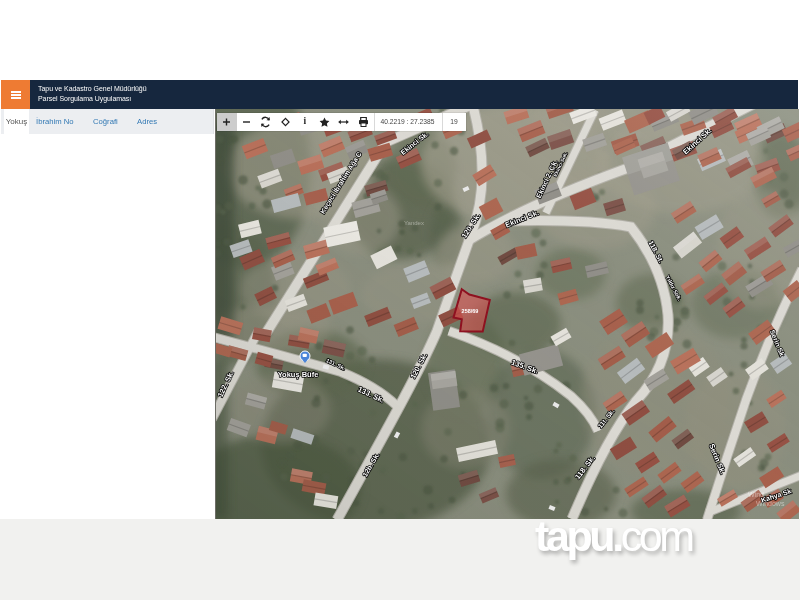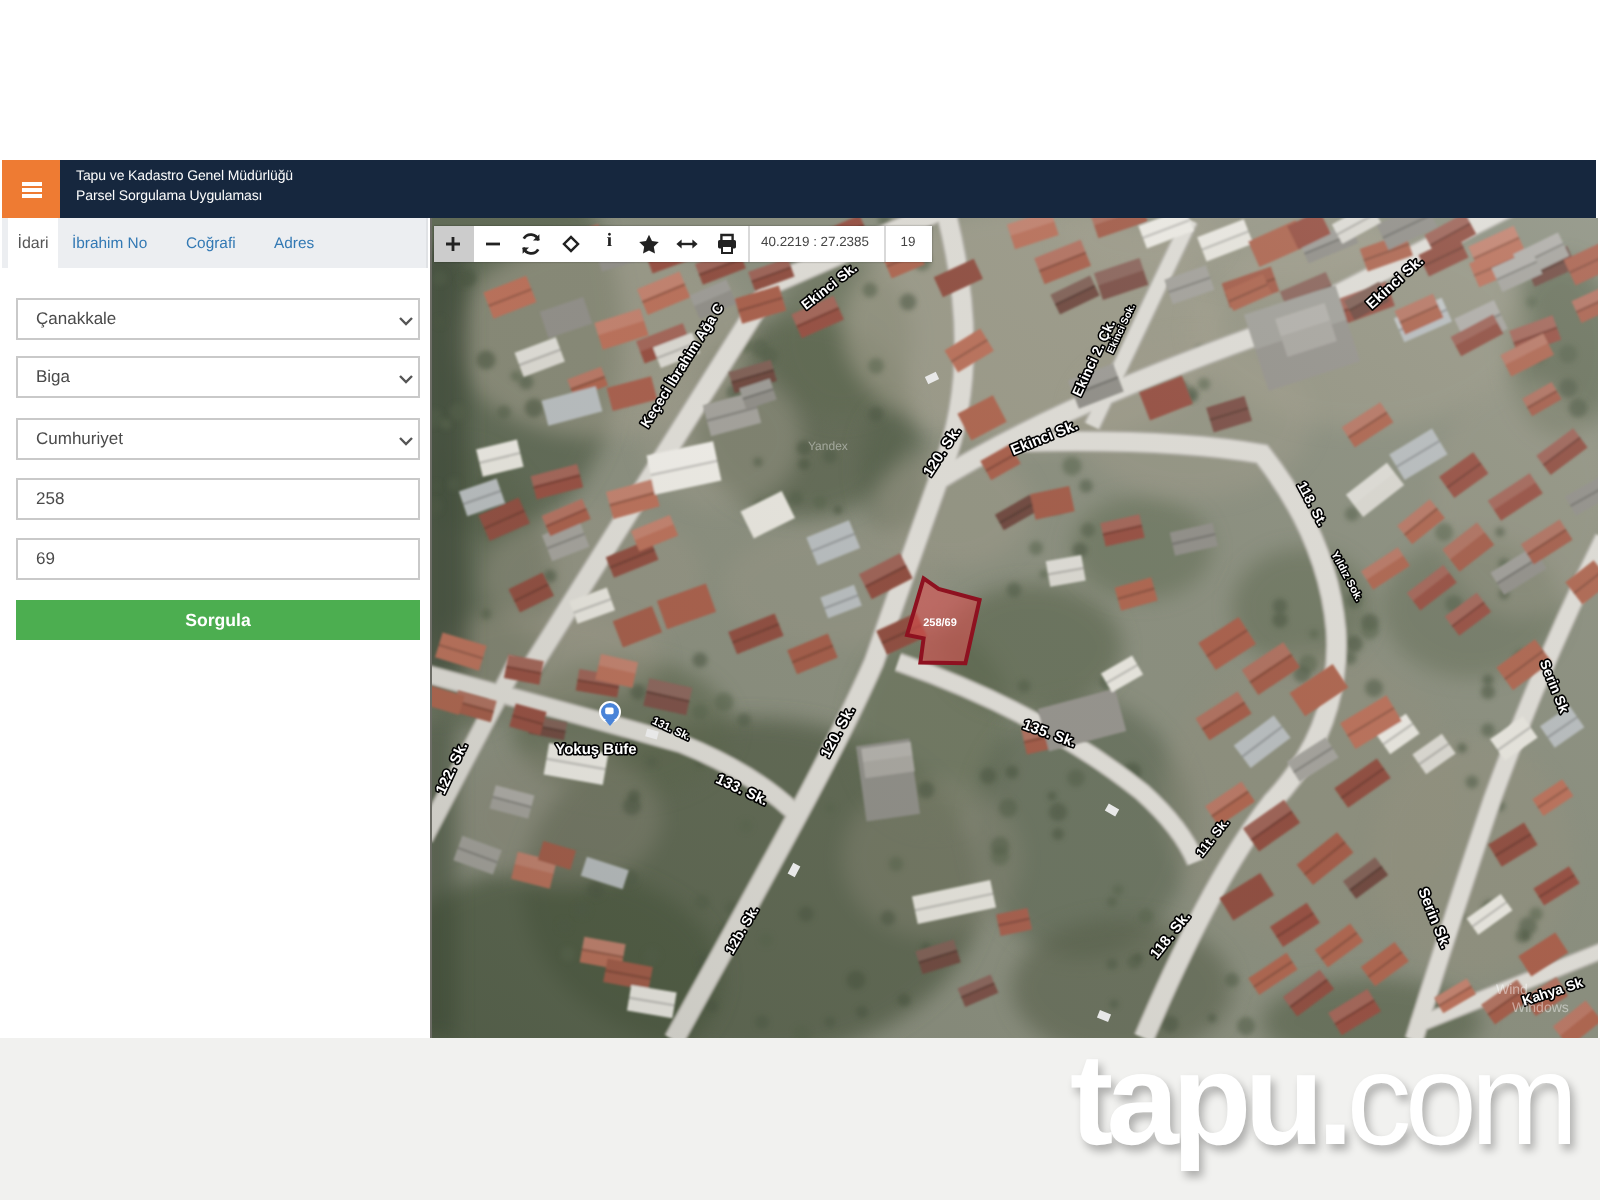--- a/index.html
+++ b/index.html
@@ -15,21 +15,21 @@
   #tabbar{left:1px;top:109px;width:213px;height:25px;background:#eceef1;border-right:1px solid #e0e2e5;}
   .tab{position:absolute;top:0;height:25px;font-size:7.7px;line-height:25px;color:#3379b4;}
   #tab-active{position:absolute;left:3px;top:0px;width:25px;height:25px;background:#fff;color:#555;text-align:center;font-size:8px;line-height:25px;}
   
   #side{left:1px;top:134px;width:213px;height:385px;background:#fff;}
   .ctl{position:absolute;left:7px;width:202px;height:21px;border:1px solid #c9c9c9;background:#fff;font-size:8.5px;color:#4a4a4a;line-height:19px;padding-left:9px;}
   .chev{position:absolute;right:2.5px;top:8px;}
   #btn{position:absolute;left:7px;top:166px;width:202px;height:20px;background:#4cae50;color:#fff;font-size:8.8px;font-weight:bold;text-align:center;line-height:20px;}
   
   #bottom{left:0;top:519px;width:800px;height:81px;background:#f1f1ef;}
-  #wm{position:absolute;left:535px;top:-7px;color:#fff;font-size:65px;letter-spacing:-3.4px;text-shadow:2px 3px 4px rgba(0,0,0,0.28);}
+  #wm{position:absolute;left:535px;top:-7px;color:#fff;font-size:43px;letter-spacing:-3.4px;text-shadow:2px 3px 4px rgba(0,0,0,0.28);}
   #wm b{font-weight:bold;}
   
   #map{left:215px;top:109px;width:583px;height:410px;background:#7c8370;border-left:1px solid #6d6d66;}
   
   #tb{left:217px;top:113px;width:249px;height:18px;background:#fff;box-shadow:0 0 1px rgba(0,0,0,0.4);}
   .tbi{position:absolute;top:0;width:19.5px;height:18px;text-align:center;}
   #tb .sep{position:absolute;top:0;width:1px;height:18px;background:#d9d9d9;}
   #coords{position:absolute;left:157px;top:0;width:67px;height:18px;font-size:6.7px;line-height:18px;color:#444;text-align:center;}
   #zoomlvl{position:absolute;left:225px;top:0;width:24px;height:18px;font-size:6.7px;line-height:18px;color:#444;text-align:center;}
 </style>
@@ -38,40 +38,26 @@
 <div id="page">
   <div id="hdr" class="abs"></div>
   <div id="burger" class="abs">
     <span class="b" style="top:11px"></span>
     <span class="b" style="top:14px"></span>
     <span class="b" style="top:17px"></span>
   </div>
   <div id="hdr-t1" class="abs">Tapu ve Kadastro Genel Müdürlüğü<br>Parsel Sorgulama Uygulaması</div>
 
   <div id="tabbar" class="abs">
-    <div id="tab-active">İdari</div>
+    <div id="tab-active">Yokuş</div>
     <div class="tab" style="left:35px">İbrahim No</div>
     <div class="tab" style="left:92px">Coğrafi</div>
     <div class="tab" style="left:136px">Adres</div>
   </div>
 
-  <div id="side" class="abs">
-    <div class="ctl" style="top:14.5px">Çanakkale<svg class="chev" width="8" height="5">
-          <polyline points="1,1 4,4 7,1" fill="none" stroke="#555" stroke-width="1.2"></polyline>
-        </svg></div>
-    <div class="ctl" style="top:44.2px">Biga<svg class="chev" width="8" height="5">
-          <polyline points="1,1 4,4 7,1" fill="none" stroke="#555" stroke-width="1.2"></polyline>
-        </svg></div>
-    <div class="ctl" style="top:74.8px">Cumhuriyet<svg class="chev" width="8" height="5">
-          <polyline points="1,1 4,4 7,1" fill="none" stroke="#555" stroke-width="1.2"></polyline>
-        </svg></div>
-    <div class="ctl" style="top:105px">258</div>
-    <div class="ctl" style="top:135.2px">69</div>
-    <div id="btn">Sorgula</div>
-  </div>
 
   <div id="map" class="abs">
     <svg width="583" height="410" viewBox="0 0 583 410">
         <defs>
 <filter id="b1" x="-50%" y="-50%" width="200%" height="200%">
             <feGaussianBlur stdDeviation="5"></feGaussianBlur>
           </filter>
 <filter id="b2" x="-50%" y="-50%" width="200%" height="200%">
             <feGaussianBlur stdDeviation="1.2"></feGaussianBlur>
           </filter>

